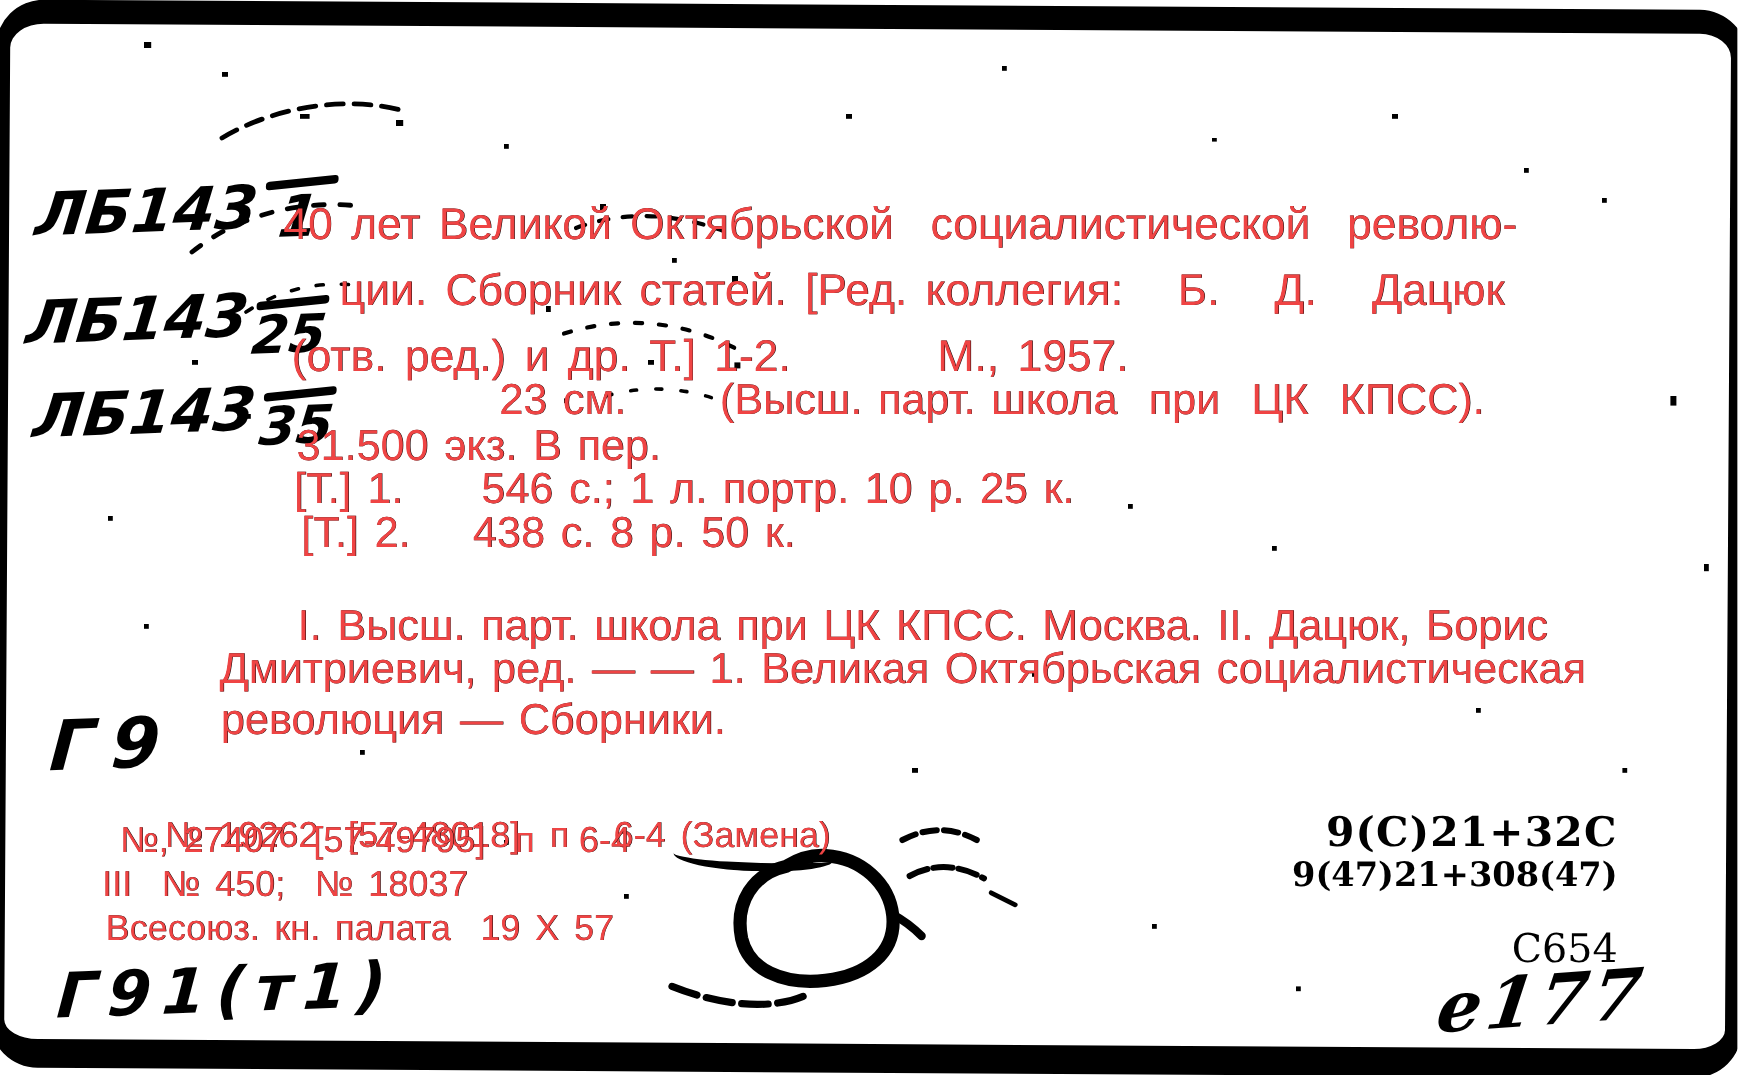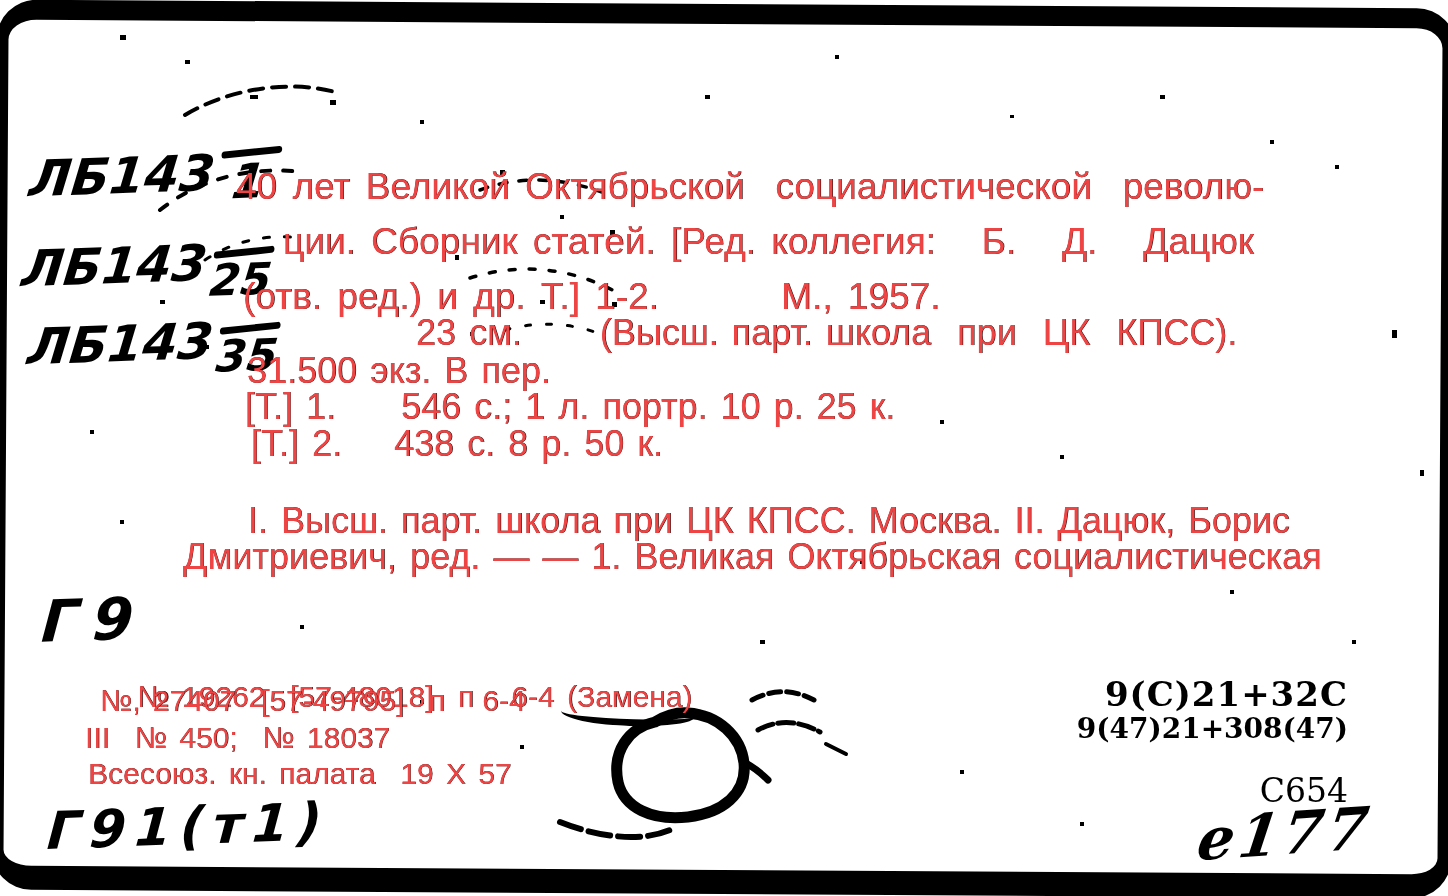--- a/index.html
+++ b/index.html
@@ -158,20 +158,21 @@
   <div class="txt title t2">ции. Сборник статей. [Ред. коллегия:   Б.   Д.   Дацюк</div>
   <div class="txt title t3">(отв. ред.) и др. Т.] 1-2.        М., 1957.</div>
 
   <div class="txt body b1">23 см.      (Высш. парт. школа  при  ЦК  КПСС).</div>
   <div class="txt body b2">31.500 экз. В пер.</div>
   <div class="txt body b3">[Т.] 1.     546 с.; 1 л. портр. 10 р. 25 к.</div>
   <div class="txt body b4">[Т.] 2.    438 с. 8 р. 50 к.</div>
 
   <div class="txt body r1">I. Высш. парт. школа при ЦК КПСС. Москва. II. Дацюк, Борис</div>
   <div class="txt body r2">Дмитриевич, ред. — — 1. Великая Октябрьская социалистическая</div>
+  <div class="txt body r3">революция — Сборники.</div>
 
   <div class="hw g9">Г9</div>
 
   <div class="txt reg reg1">
     <span>№ 19262  [57-48018]  п   6-4 </span><span class="zamena">(Замена)</span>
   </div>
   <div class="txt reg reg2">№, 27407  [57-49795]  п   6-4</div>
   <div class="txt reg reg3">III  № 450;  № 18037</div>
   <div class="txt reg reg4">Всесоюз. кн. палата  19 X 57</div>
 

